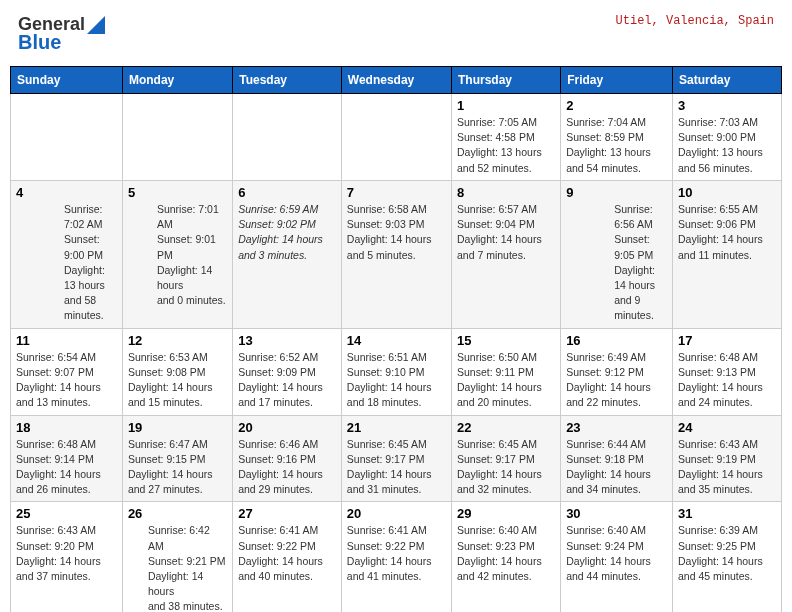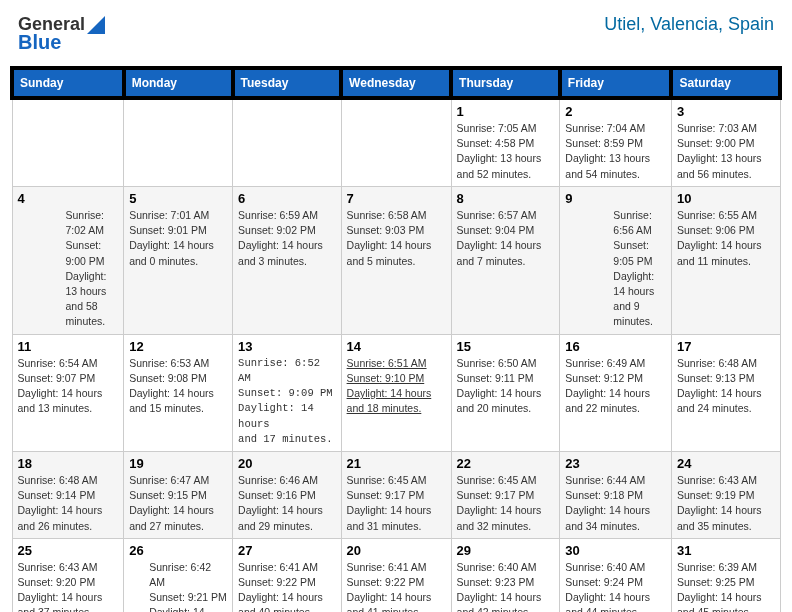--- a/index.html
+++ b/index.html
@@ -34,36 +34,37 @@
     }
     .title-area {
       text-align: right;
     }
     .month-title {
       font-size: 32px;
       font-weight: bold;
       color: #333;
     }
     .location-title {
-      font-size: 18px;
-      color: #0369a1;
+      font-size: 12px;
+      color: #b91c1c;
+      font-family: Liberation Mono, monospace;
     }
     .calendar-table {
       width: 100%;
       border-collapse: collapse;
       font-size: 11px;
     }
     .calendar-table th {
       background-color: #1565c0;
       color: #fff;
       text-align: left;
       padding: 6px 6px;
       font-size: 12px;
       font-weight: bold;
-      border: 4px solid #000000;
+      border: 1px solid #000000;
     }
     .calendar-table td {
       border: 1px solid #ccc;
       vertical-align: top;
       padding: 4px 5px;
       width: 113px;
       min-height: 80px;
       background: #fff;
     }
     .calendar-table tr:nth-child(even) td {
@@ -147,28 +148,28 @@
       <tr>
         <td>
           <span class="day-number">4</span>
           <div class="day-info" style="white-space: pre-line; margin-left: 48px;">Sunrise: 7:02 AM
 Sunset: 9:00 PM
 Daylight: 13 hours
 and 58 minutes.</div>
         </td>
         <td>
           <span class="day-number">5</span>
-          <div class="day-info" style="white-space: pre-line;">Sunrise: 7:01 AM
+          <div class="day-info" style="white-space: pre-line; margin-left: 29px;">Sunrise: 7:01 AM
 Sunset: 9:01 PM
 Daylight: 14 hours
 and 0 minutes.</div>
         </td>
         <td>
           <span class="day-number">6</span>
-          <div class="day-info" style="white-space: pre-line;">Sunrise: 6:59 AM
+          <div class="day-info" style="white-space: pre-line; font-style: italic;">Sunrise: 6:59 AM
 Sunset: 9:02 PM
 Daylight: 14 hours
 and 3 minutes.</div>
         </td>
         <td>
           <span class="day-number">7</span>
           <div class="day-info" style="white-space: pre-line;">Sunrise: 6:58 AM
 Sunset: 9:03 PM
 Daylight: 14 hours
 and 5 minutes.</div>
@@ -205,28 +206,28 @@
         </td>
         <td>
           <span class="day-number">12</span>
           <div class="day-info" style="white-space: pre-line;">Sunrise: 6:53 AM
 Sunset: 9:08 PM
 Daylight: 14 hours
 and 15 minutes.</div>
         </td>
         <td>
           <span class="day-number">13</span>
-          <div class="day-info" style="white-space: pre-line; font-family: Liberation Mono, monospace;">Sunrise: 6:52 AM
+          <div class="day-info" style="white-space: pre-line;">Sunrise: 6:52 AM
 Sunset: 9:09 PM
 Daylight: 14 hours
 and 17 minutes.</div>
         </td>
         <td>
           <span class="day-number">14</span>
-          <div class="day-info" style="white-space: pre-line; text-decoration: underline;">Sunrise: 6:51 AM
+          <div class="day-info" style="white-space: pre-line;">Sunrise: 6:51 AM
 Sunset: 9:10 PM
 Daylight: 14 hours
 and 18 minutes.</div>
         </td>
         <td>
           <span class="day-number">15</span>
           <div class="day-info" style="white-space: pre-line;">Sunrise: 6:50 AM
 Sunset: 9:11 PM
 Daylight: 14 hours
 and 20 minutes.</div>

